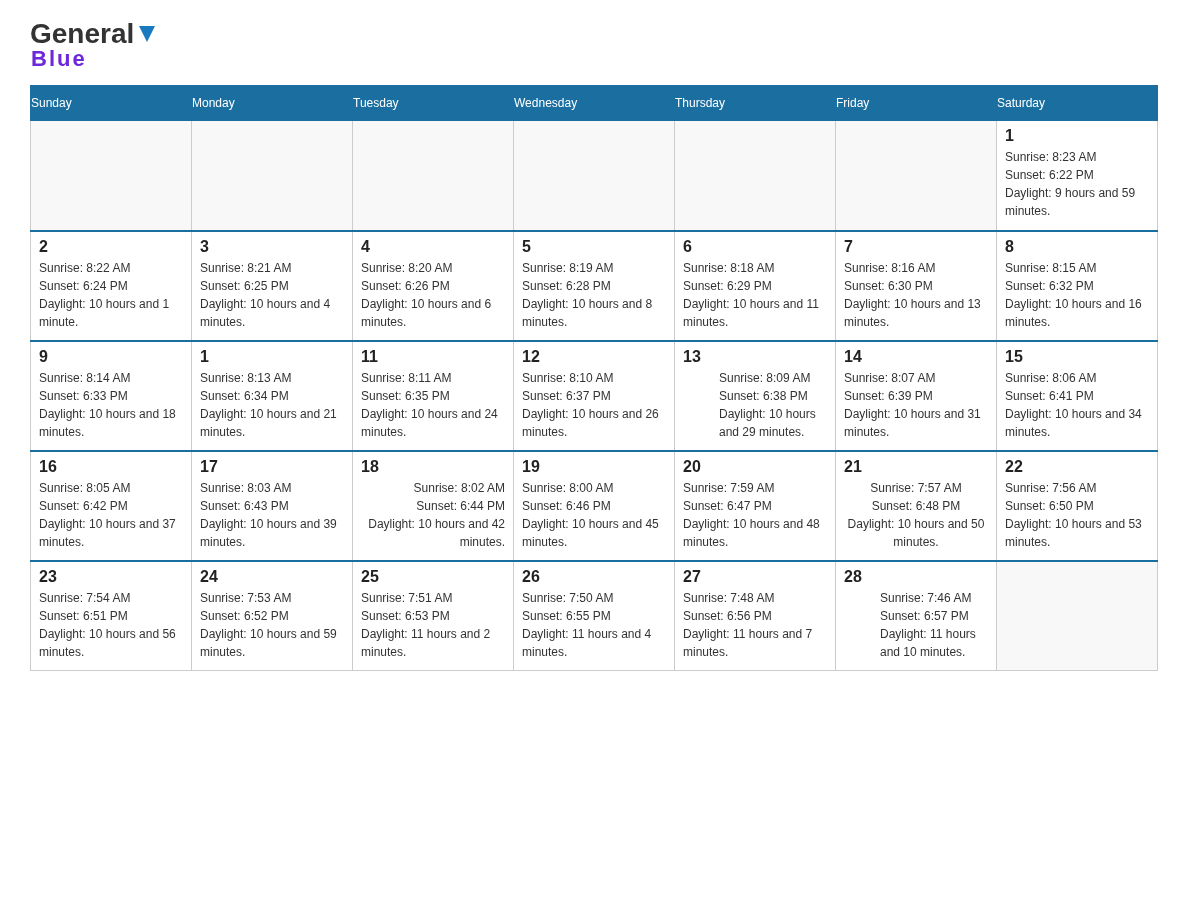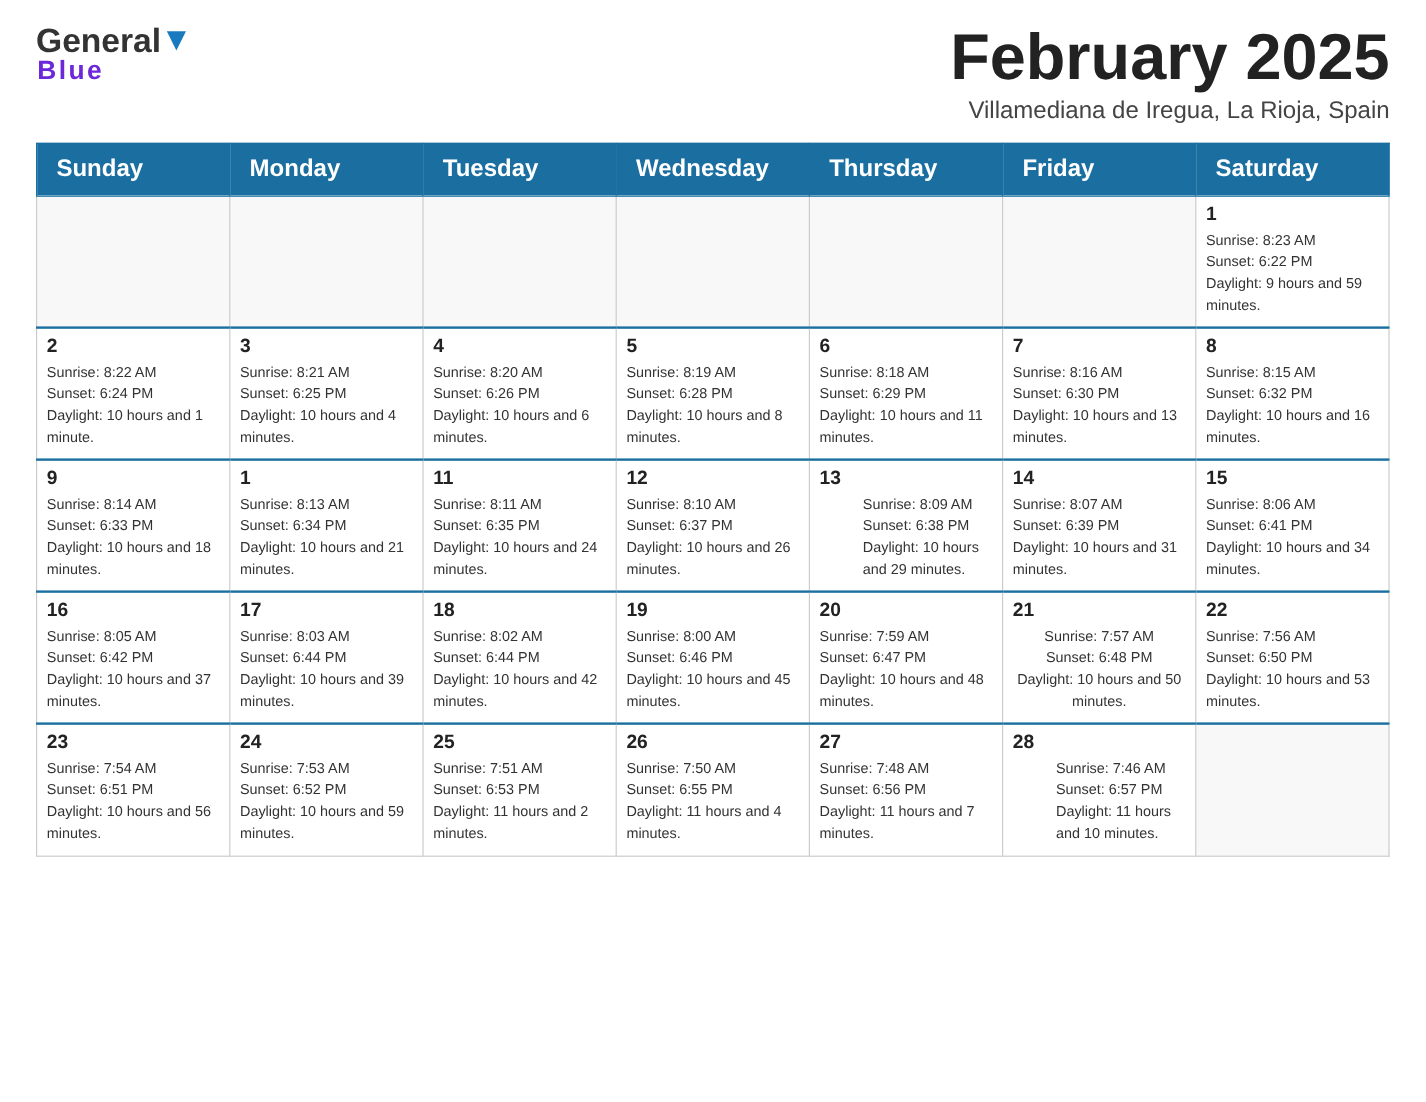--- a/index.html
+++ b/index.html
@@ -17,23 +17,23 @@
       margin-bottom: 10px;
     }
     .calendar {
       width: 100%;
       border-collapse: collapse;
       margin-top: 10px;
     }
     .calendar th {
       background-color: #1a6fa0;
       color: #fff;
-      font-size: 20px;
-      font-weight: bold;
-      padding: 10px 16px;
+      font-size: 12px;
+      font-weight: normal;
+      padding: 10px 0;
       text-align: left;
       border: 1px solid #1a6fa0;
     }
     .calendar td {
       vertical-align: top;
       padding: 6px 8px;
       border: 1px solid #ccc;
       width: 14.28%;
       height: 110px;
       background: #fff;
@@ -69,24 +69,20 @@
 <div class="logo-absolute-clean" style="position:relative; z-index:10;">
   <div class="logo-clean">
     <div class="general-line">
       <span>General</span>
       <svg width="20" height="20" viewBox="0 0 20 20" style="margin-left:3px;">
         <polygon points="2,2 18,2 10,18" fill="#1a7abf"></polygon>
       </svg>
     </div>
     <div class="blue-line">Blue</div>
   </div>
-  <div class="title-clean">
-    <div class="big-title">February 2025</div>
-    <div class="sub-title">Villamediana de Iregua, La Rioja, Spain</div>
-  </div>
 </div>
 <table class="calendar">
   <thead>
     <tr>
       <th>Sunday</th>
       <th>Monday</th>
       <th>Tuesday</th>
       <th>Wednesday</th>
       <th>Thursday</th>
       <th>Friday</th>
@@ -199,26 +195,26 @@
       <tr class="row-separator">
         <td>
           <div class="day-number">16</div>
           <div class="day-info" style="white-space: pre-line;">Sunrise: 8:05 AM
 Sunset: 6:42 PM
 Daylight: 10 hours and 37 minutes.</div>
         </td>
         <td>
           <div class="day-number">17</div>
           <div class="day-info" style="white-space: pre-line;">Sunrise: 8:03 AM
-Sunset: 6:44 PM
+Sunset: 6:43 PM
 Daylight: 10 hours and 39 minutes.</div>
         </td>
         <td>
           <div class="day-number">18</div>
-          <div class="day-info" style="white-space: pre-line;">Sunrise: 8:02 AM
+          <div class="day-info" style="white-space: pre-line; text-align: right;">Sunrise: 8:02 AM
 Sunset: 6:44 PM
 Daylight: 10 hours and 42 minutes.</div>
         </td>
         <td>
           <div class="day-number">19</div>
           <div class="day-info" style="white-space: pre-line;">Sunrise: 8:00 AM
 Sunset: 6:46 PM
 Daylight: 10 hours and 45 minutes.</div>
         </td>
         <td>

